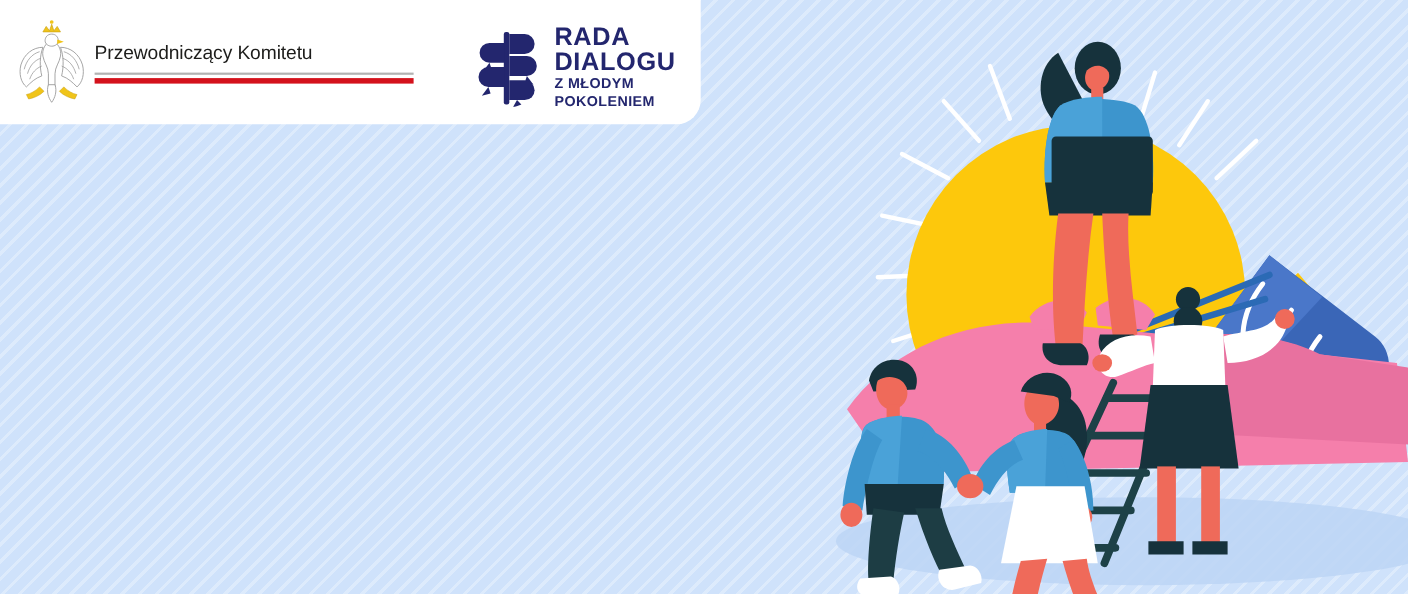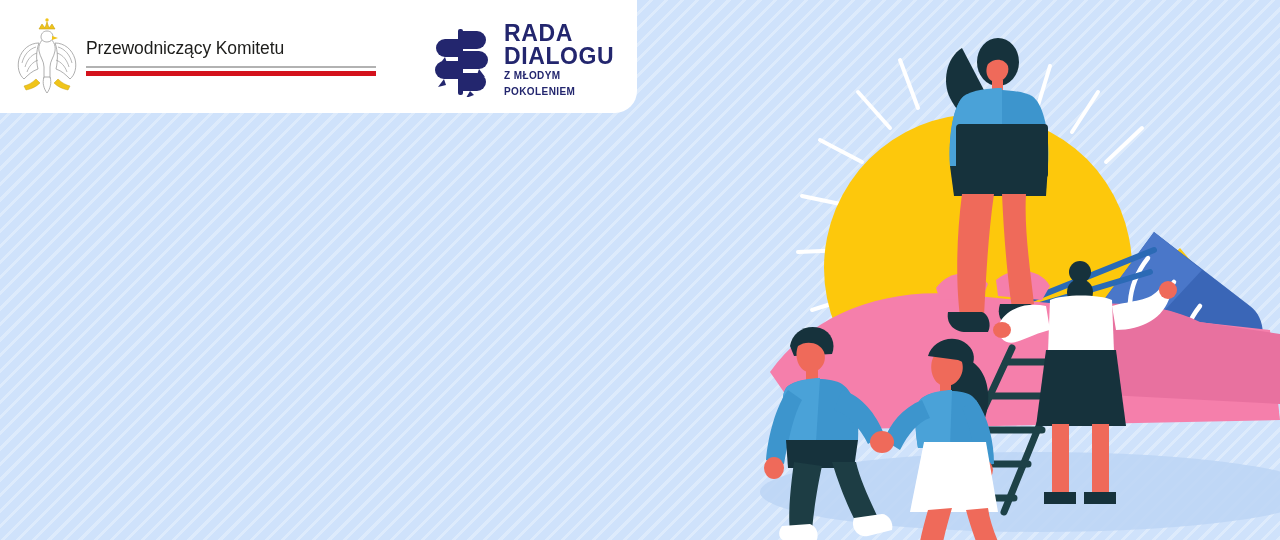--- a/index.html
+++ b/index.html
@@ -92,21 +92,21 @@
   }
   #rada-mark { width: 66px; height: 72px; flex: none; }
   #rada-wordmark { margin-left: 10px; color: #23266e; }
   .rada-big {
     font-size: 23px;
     font-weight: bold;
     line-height: 23px;
     letter-spacing: 0.6px;
   }
   .rada-small {
-    font-size: 10px;
+    font-size: 13px;
     font-weight: bold;
     line-height: 16px;
     letter-spacing: 0.4px;
   }
 
   
   #headline-stack {
     position: absolute;
     left: 64px;
     top: 173px;

